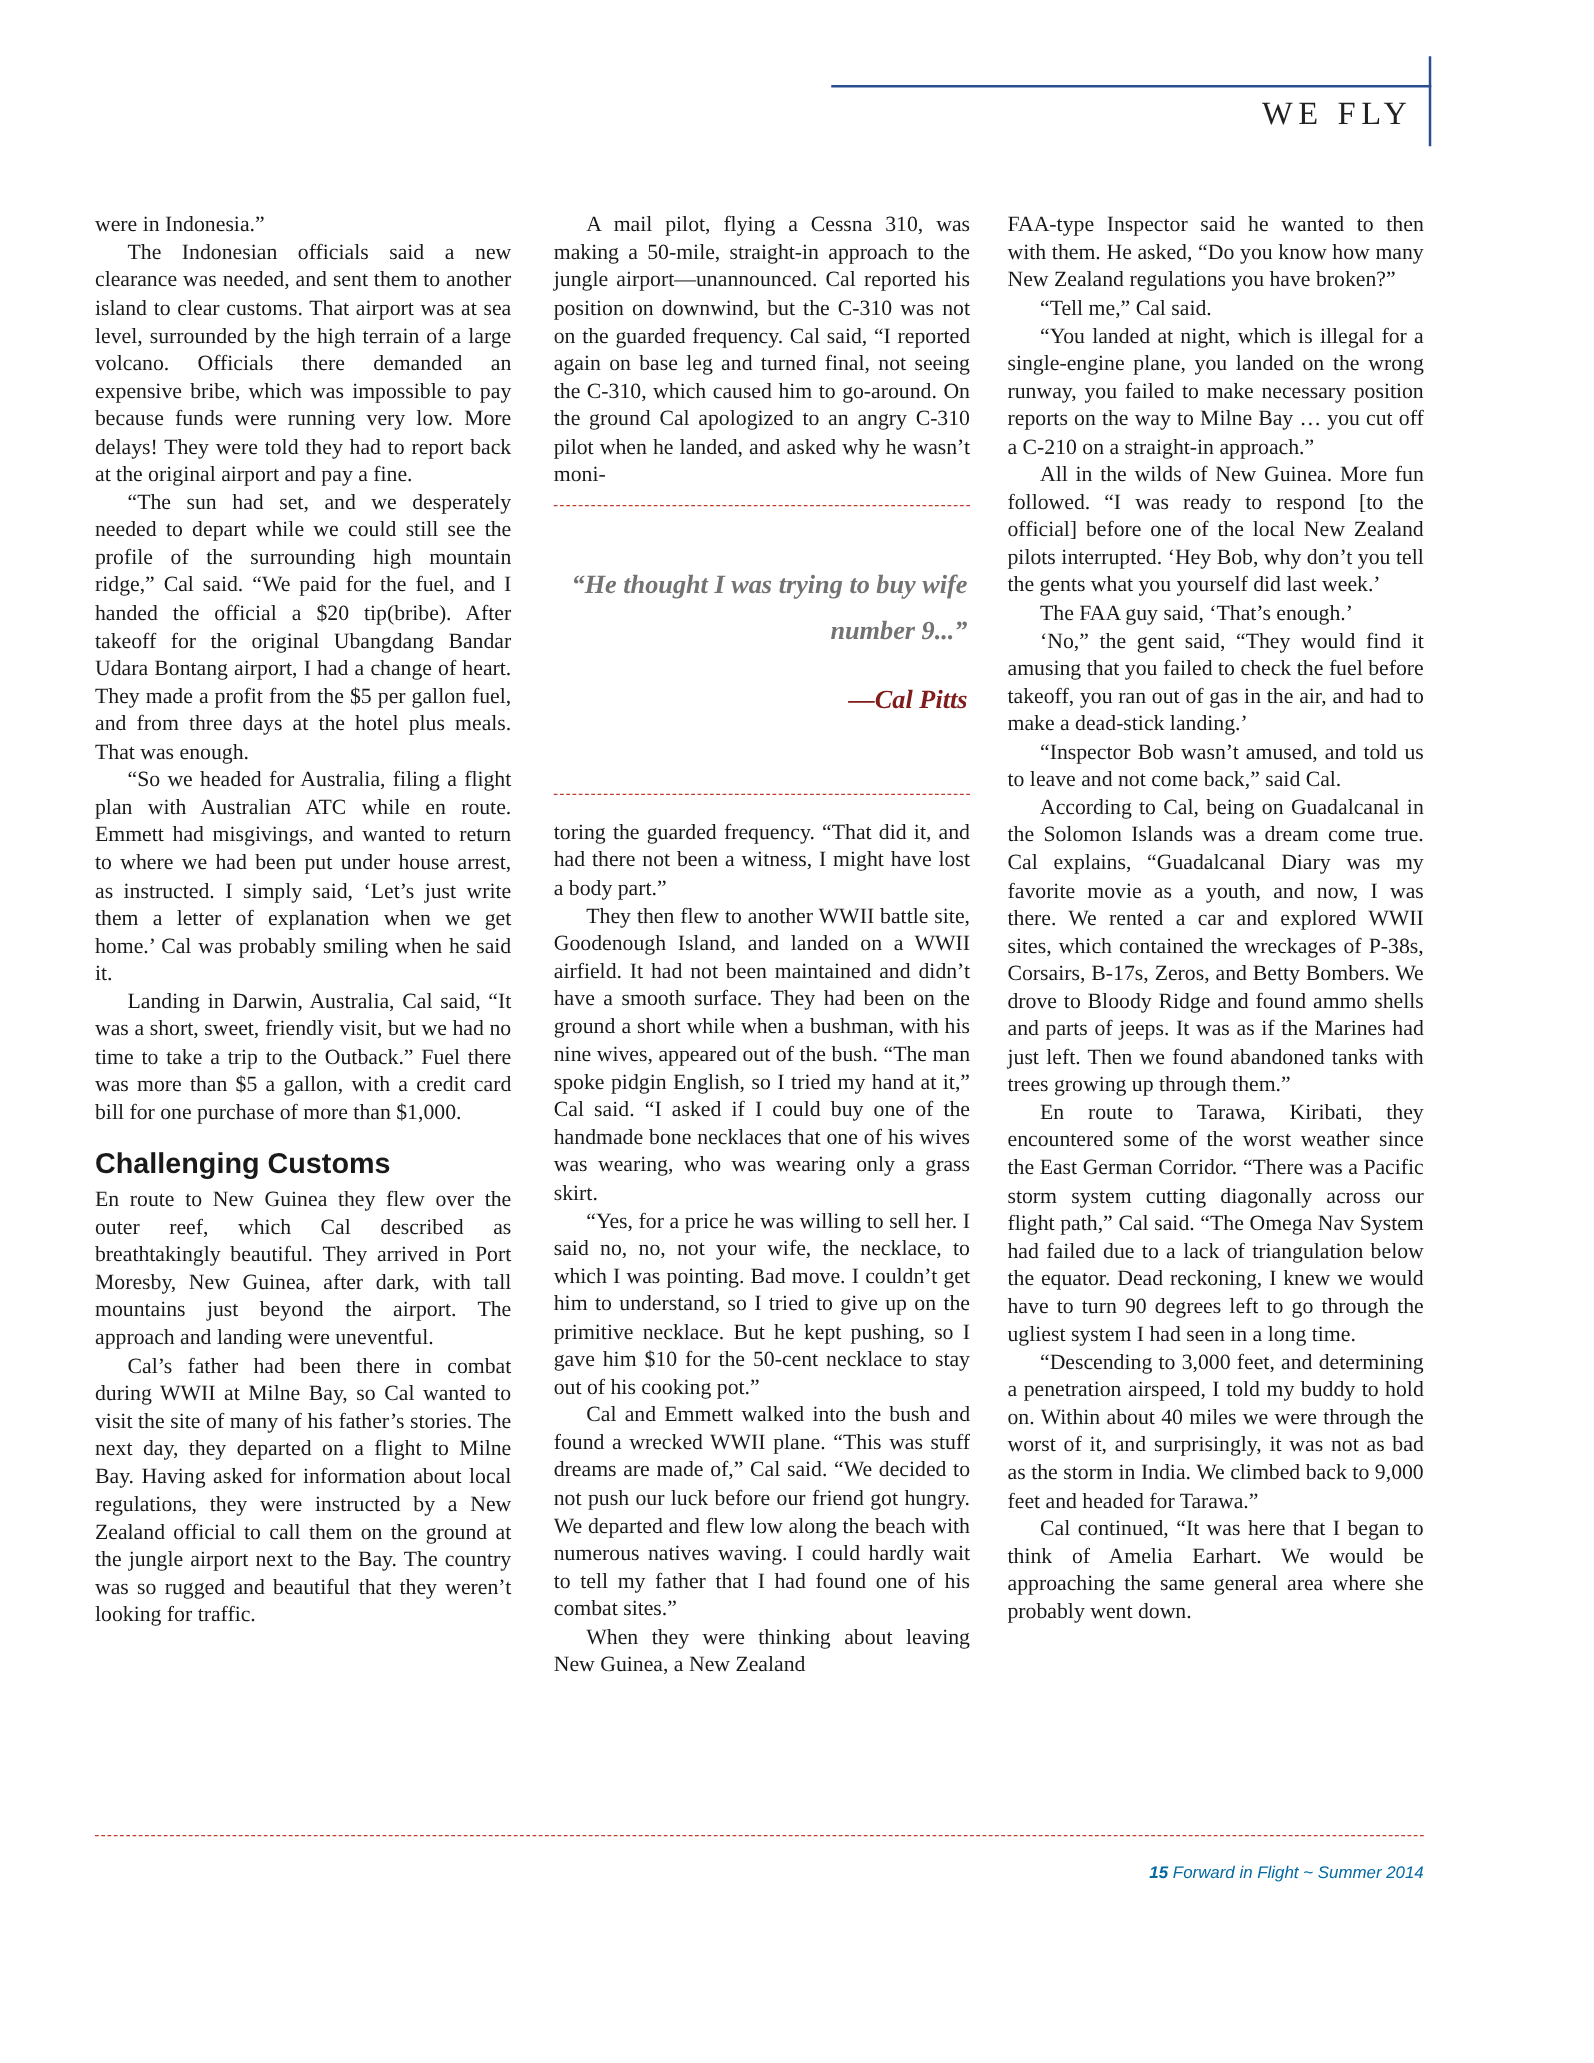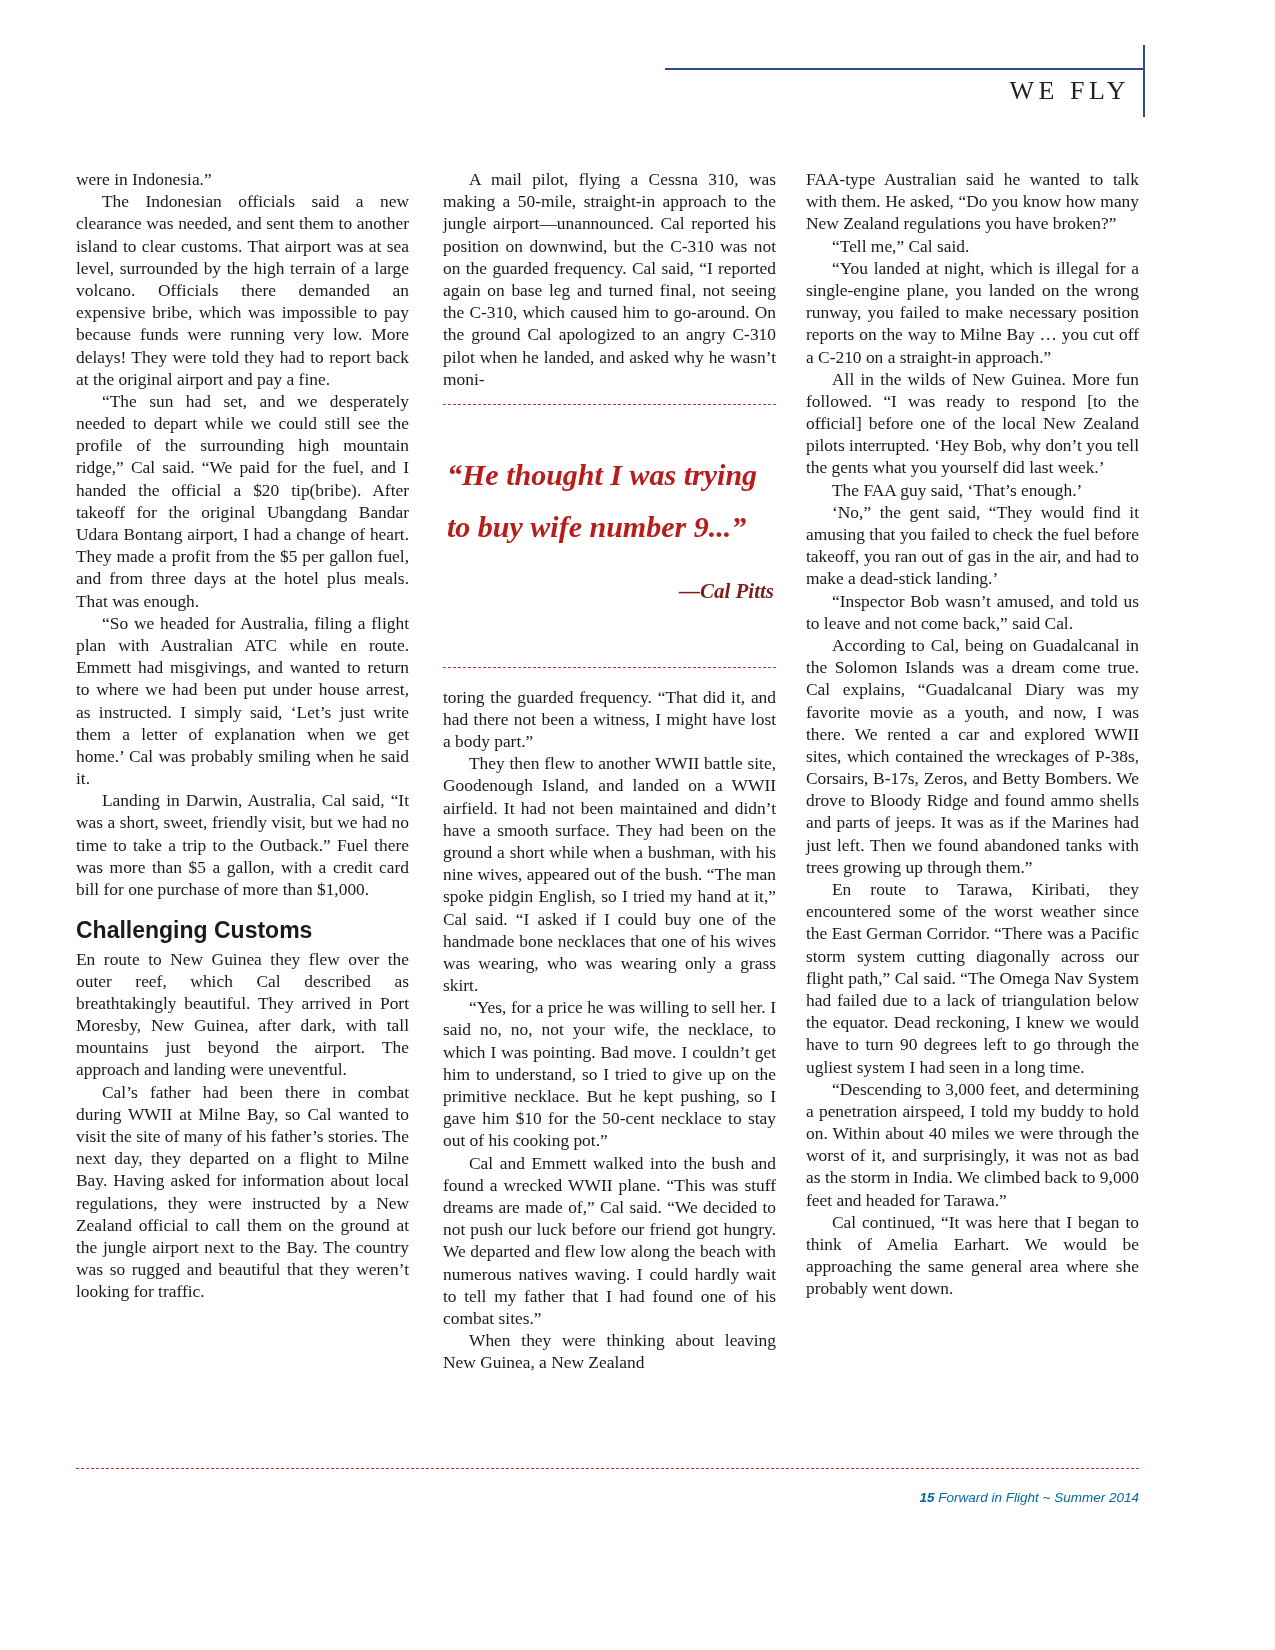--- a/index.html
+++ b/index.html
@@ -94,24 +94,24 @@
   }
   .dashed {
     border-top: 1.6px dashed #c0392b;
     height: 0;
     width: 100%;
   }
   .pullquote {
     font-family: "Liberation Serif", serif;
     font-style: italic;
     font-weight: bold;
-    font-size: 30px;
+    font-size: 21px;
     line-height: 1.75;
-    text-align: left;
-    color: #b91c1c;
+    text-align: right;
+    color: #737373;
     padding: 44px 2px 18px 4px;
   }
   .pullquote-attrib {
     font-family: "Liberation Serif", serif;
     font-style: italic;
     font-weight: bold;
     font-size: 21px;
     text-align: right;
     color: #7f1d1d;
     padding: 6px 2px 62px 0;
@@ -179,21 +179,21 @@
     </div>
 
     <p class="noindent">toring the guarded frequency. “That did it, and had there not been a witness, I might have lost a body part.”</p>
     <p>They then flew to another WWII battle site, Goodenough Island, and landed on a WWII airfield. It had not been maintained and didn’t have a smooth surface. They had been on the ground a short while when a bushman, with his nine wives, appeared out of the bush. “The man spoke pidgin English, so I tried my hand at it,” Cal said. “I asked if I could buy one of the handmade bone necklaces that one of his wives was wearing, who was wearing only a grass skirt.</p>
     <p>“Yes, for a price he was willing to sell her. I said no, no, not your wife, the necklace, to which I was pointing. Bad move. I couldn’t get him to understand, so I tried to give up on the primitive necklace. But he kept pushing, so I gave him $10 for the 50-cent necklace to stay out of his cooking pot.”</p>
     <p>Cal and Emmett walked into the bush and found a wrecked WWII plane. “This was stuff dreams are made of,” Cal said. “We decided to not push our luck before our friend got hungry. We departed and flew low along the beach with numerous natives waving. I could hardly wait to tell my father that I had found one of his combat sites.”</p>
     <p>When they were thinking about leaving New Guinea, a New Zealand</p>
   </div>
 
   <div class="col col3">
-    <p class="noindent">FAA-type Australian said he wanted to talk with them. He asked, “Do you know how many New Zealand regulations you have broken?”</p>
+    <p class="noindent">FAA-type Inspector said he wanted to then with them. He asked, “Do you know how many New Zealand regulations you have broken?”</p>
     <p>“Tell me,” Cal said.</p>
     <p>“You landed at night, which is illegal for a single-engine plane, you landed on the wrong runway, you failed to make necessary position reports on the way to Milne Bay … you cut off a C-210 on a straight-in approach.”</p>
     <p>All in the wilds of New Guinea. More fun followed. “I was ready to respond [to the official] before one of the local New Zealand pilots interrupted. ‘Hey Bob, why don’t you tell the gents what you yourself did last week.’</p>
     <p>The FAA guy said, ‘That’s enough.’</p>
     <p>‘No,” the gent said, “They would find it amusing that you failed to check the fuel before takeoff, you ran out of gas in the air, and had to make a dead-stick landing.’</p>
     <p>“Inspector Bob wasn’t amused, and told us to leave and not come back,” said Cal.</p>
     <p>According to Cal, being on Guadalcanal in the Solomon Islands was a dream come true. Cal explains, “Guadalcanal Diary was my favorite movie as a youth, and now, I was there. We rented a car and explored WWII sites, which contained the wreckages of P-38s, Corsairs, B-17s, Zeros, and Betty Bombers. We drove to Bloody Ridge and found ammo shells and parts of jeeps. It was as if the Marines had just left. Then we found abandoned tanks with trees growing up through them.”</p>
     <p>En route to Tarawa, Kiribati, they encountered some of the worst weather since the East German Corridor. “There was a Pacific storm system cutting diagonally across our flight path,” Cal said. “The Omega Nav System had failed due to a lack of triangulation below the equator. Dead reckoning, I knew we would have to turn 90 degrees left to go through the ugliest system I had seen in a long time.</p>
     <p>“Descending to 3,000 feet, and determining a penetration airspeed, I told my buddy to hold on. Within about 40 miles we were through the worst of it, and surprisingly, it was not as bad as the storm in India. We climbed back to 9,000 feet and headed for Tarawa.”</p>
     <p>Cal continued, “It was here that I began to think of Amelia Earhart. We would be approaching the same general area where she probably went down.</p>

